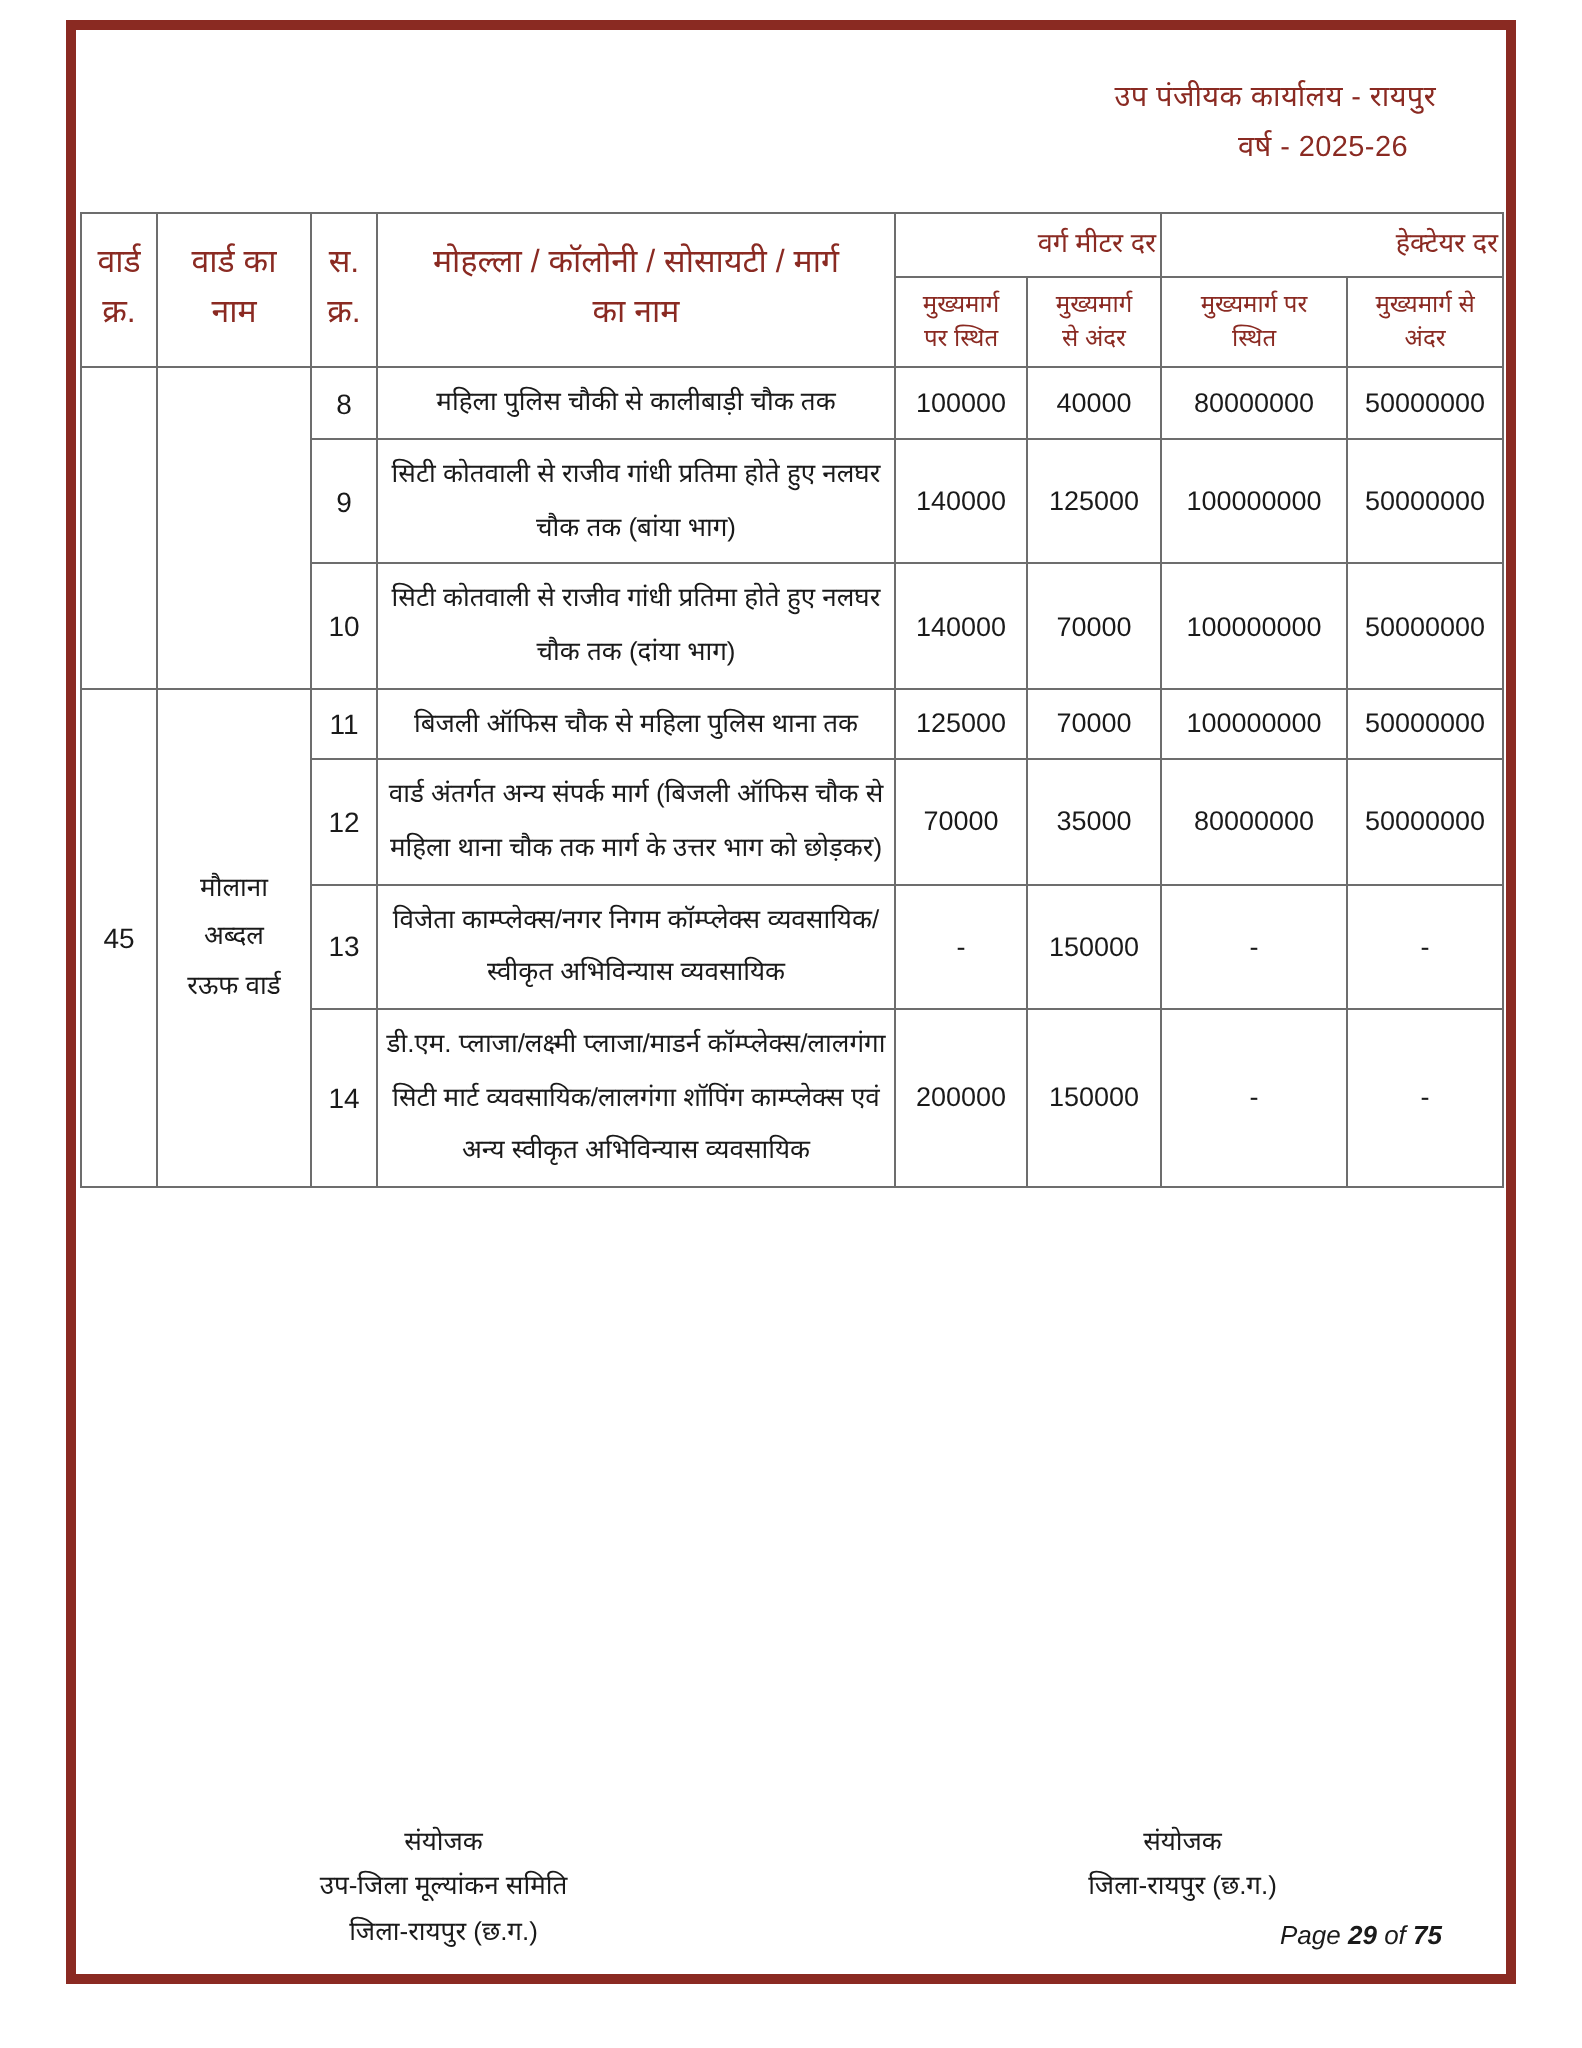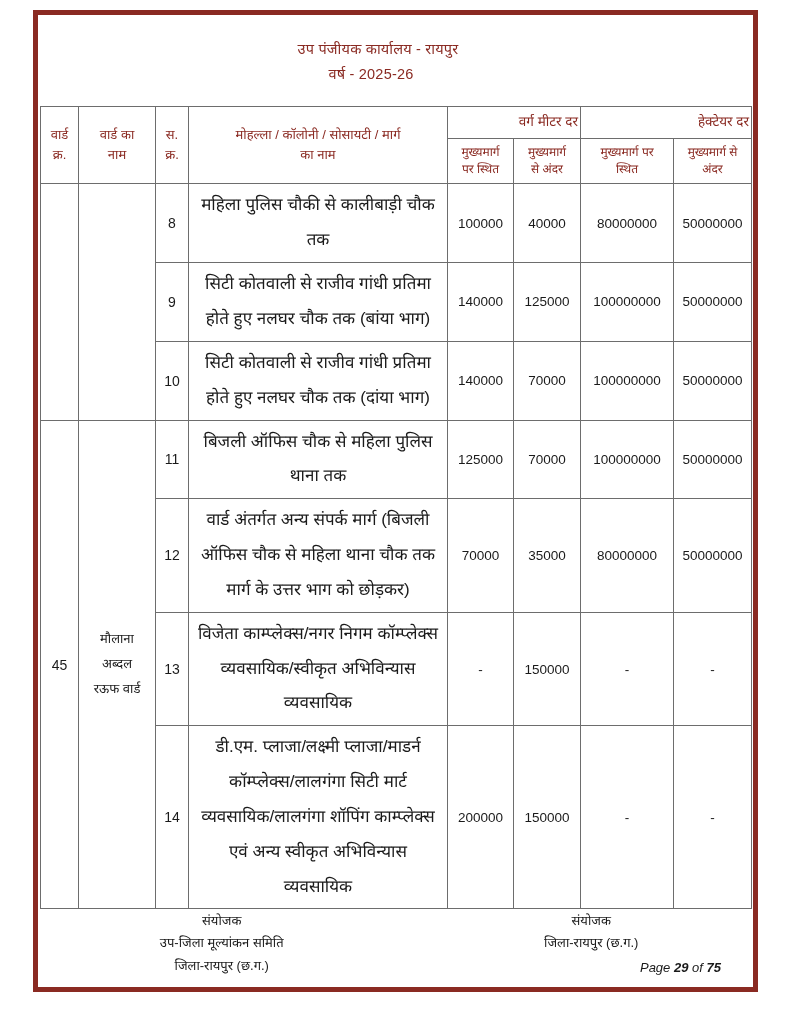--- a/index.html
+++ b/index.html
@@ -31,21 +31,21 @@
     left: 0;
     top: 0;
     right: 0;
     bottom: 0;
     padding: 0;
   }
 
   
   #doc-header {
     padding: 22px 18px 6px 0;
-    text-align: center;
+    text-align: right;
     color: #8a2a22;
   }
   #doc-header .hdr-line {
     font-size: 14.5px;
     letter-spacing: 0.2px;
     line-height: 1.75;
     white-space: nowrap;
   }
   #doc-header .hdr-line.office { padding-right: 17px; }
   #doc-header .hdr-line.year   { padding-right: 31px; }
@@ -73,21 +73,21 @@
   col.c-sqm1     { width: 66px; }
   col.c-sqm2     { width: 67px; }
   col.c-hec1     { width: 93px; }
   col.c-hec2     { width: 78px; }
 
   
   #rate-table thead td {
     color: #8a2a22;
     text-align: center;
     line-height: 1.55;
-    font-size: 13px;
+    font-size: 16px;
   }
   #rate-table thead td.grp {
     font-size: 13.5px;
     padding: 5px 2px;
     text-align: right;
   }
   #rate-table thead td.sub {
     font-size: 12px;
     line-height: 1.45;
     padding: 5px 2px;
@@ -107,21 +107,21 @@
     font-size: 13px;
     line-height: 1.9;
     vertical-align: middle;
   }
   td.sno {
     text-align: center;
     font-size: 14px;
   }
   td.road {
     text-align: center;
-    font-size: 17px;
+    font-size: 13px;
     line-height: 2.05;
     padding: 7px 7px;
   }
   td.num {
     text-align: center;
     font-size: 13.5px;
   }
   td.blank-left {
     border-left: 1px solid #6d6d6d;
   }

